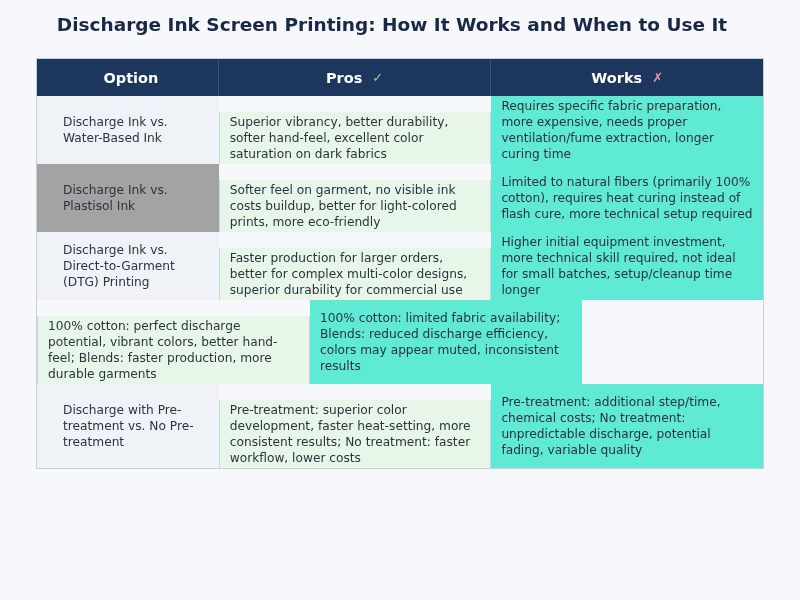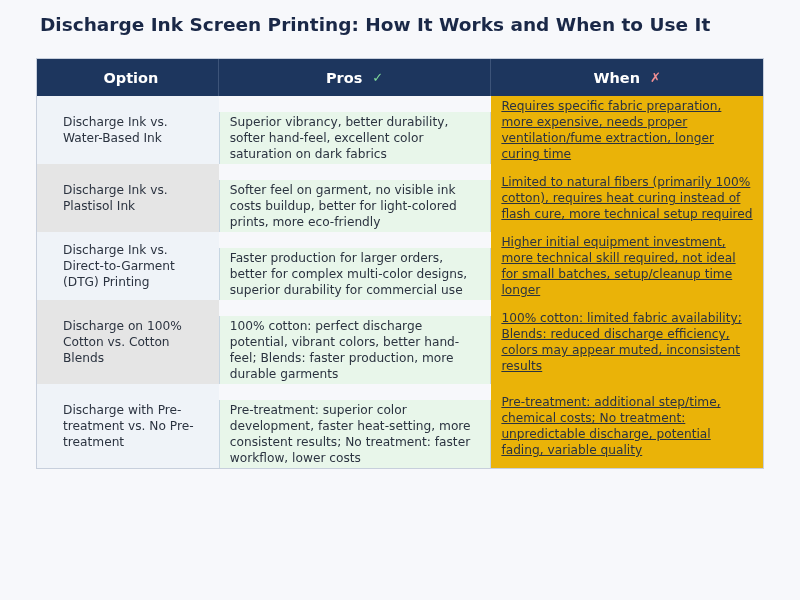--- a/index.html
+++ b/index.html
@@ -6,20 +6,21 @@
     html, body {
       width: 800px; height: 600px;
       background: #f7f8fb;
       font-family: "DejaVu Sans", sans-serif;
       color: #2b3340;
       overflow: hidden;
     }
     .page-title {
       position: absolute;
       left: 0; top: 12px; width: 744px;
+      text-align: center;
       font-size: 18.5px;
       font-weight: bold;
       color: #1a2847;
       line-height: 26px;
       padding-left: 40px;
     }
     .table {
       position: absolute;
       left: 36px; top: 58px;
       width: 728px;
@@ -46,41 +47,41 @@
     .pros-icon { color: #7fd99a; }
     .cons-icon { color: #f08f93; font-style: italic; }
     .row { display: flex; }
     .td {
       display: flex; align-items: center;
       font-size: 12.2px;
       line-height: 16px;
       padding: 0 8px 0 10px;
     }
     .td.option { background: #eff3f8; }
-    .row.alt .td.option { background: #e5e5e5; }
+    .row.alt .td.option { background: #a3a3a3; }
     .td.pros { background: #e8f6ea; border-left: 1px solid #c7d6e2; border-right: 1px solid #c7d6e2; margin-top: 16px; }
-    .td.cons { background: #eab308; text-decoration: underline; }
+    .td.cons { background: #5eead4; }
     .td.option span { white-space: normal; margin-left: 16px; }
   </style>
 </head>
 <body>
 
 <div class="page-title">Discharge Ink Screen Printing: How It Works and When to Use It</div>
 
 <div class="table">
   <div class="header-row">
     <div class="th col-option">
       <span>Option</span>
     </div>
     <div class="th col-pros">
       <span>Pros</span>
       <span class="hicon pros-icon">✓</span>
     </div>
     <div class="th col-cons">
-      <span>When</span>
+      <span>Works</span>
       <span class="hicon cons-icon">✗</span>
     </div>
   </div>
 
   <div class="row" style="height:68px">
     <div class="td option col-option">
         <span>Discharge Ink vs. Water-Based Ink</span>
       </div>
     <div class="td pros col-pros">
         <span>Superior vibrancy, better durability, softer hand-feel, excellent color saturation on dark fabrics</span>
@@ -108,23 +109,20 @@
       </div>
     <div class="td pros col-pros">
         <span>Faster production for larger orders, better for complex multi-color designs, superior durability for commercial use</span>
       </div>
     <div class="td cons col-cons">
         <span>Higher initial equipment investment, more technical skill required, not ideal for small batches, setup/cleanup time longer</span>
       </div>
   </div>
 
   <div class="row alt" style="height:84px">
-    <div class="td option col-option">
-        <span>Discharge on 100% Cotton vs. Cotton Blends</span>
-      </div>
     <div class="td pros col-pros">
         <span>100% cotton: perfect discharge potential, vibrant colors, better hand-feel; Blends: faster production, more durable garments</span>
       </div>
     <div class="td cons col-cons">
         <span>100% cotton: limited fabric availability; Blends: reduced discharge efficiency, colors may appear muted, inconsistent results</span>
       </div>
   </div>
 
   <div class="row" style="height:84px">
     <div class="td option col-option">

